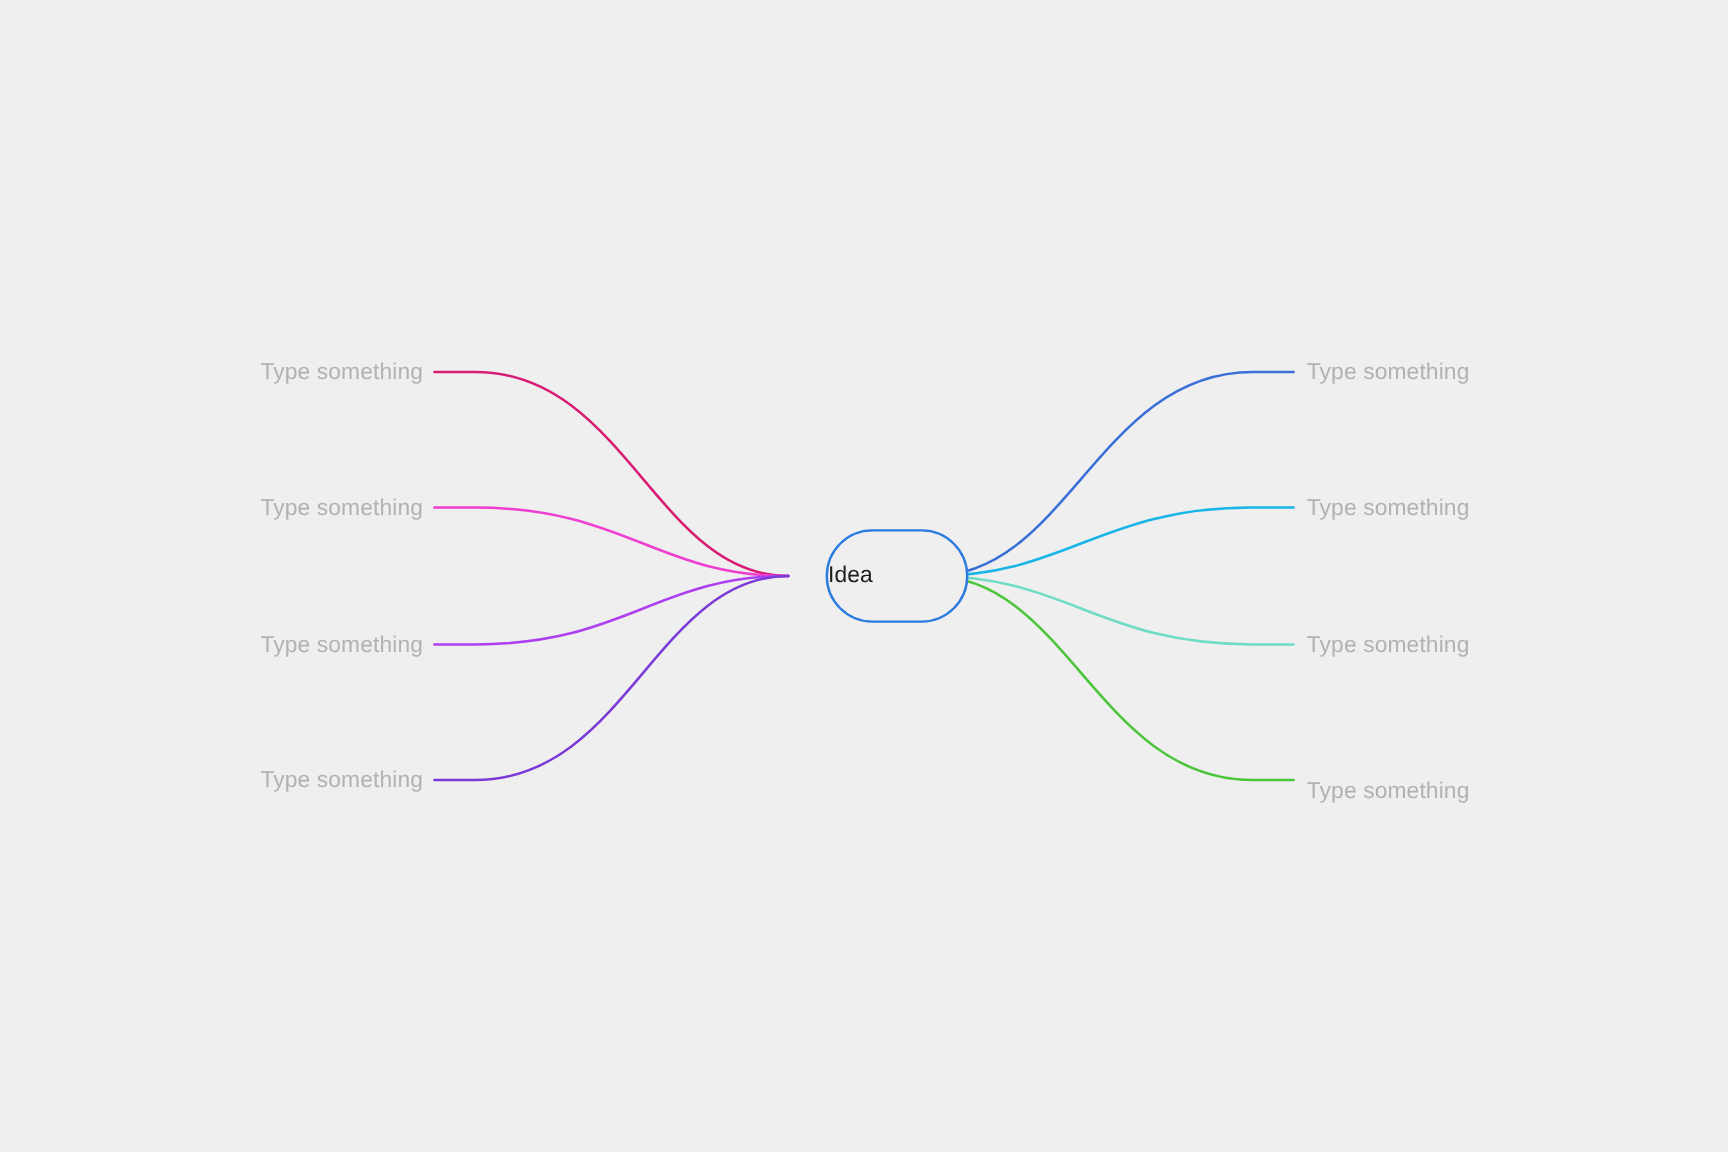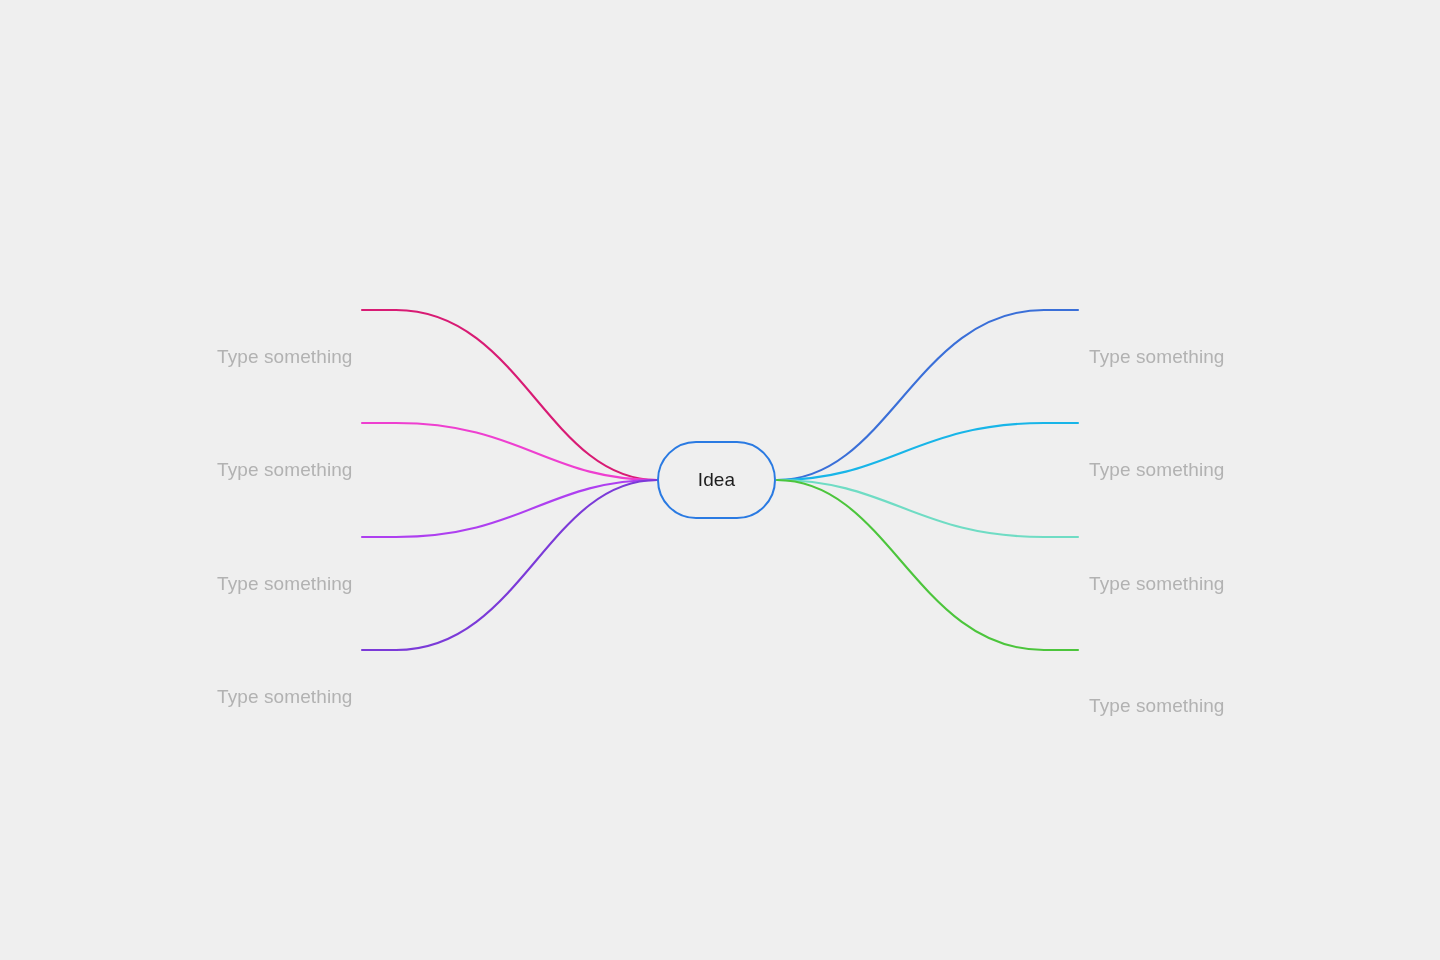--- a/index.html
+++ b/index.html
@@ -29,48 +29,47 @@
     height: 960px;
     pointer-events: none;
   }
   .branch-path {
     fill: none;
     stroke-linecap: round;
     stroke-width: 2.1;
   }
   .node-root {
     position: absolute;
-    left: 657px;
+    left: 688px;
     top: 441px;
     width: 119px;
     height: 78px;
     box-sizing: border-box;
     border: 2px solid #2a7ae2;
     border-radius: 39px;
     background: #efefef;
     display: flex;
     align-items: center;
-    justify-content: center;
+    justify-content: flex-start;
     z-index: 5;
   }
   .node-root-label {
     font-size: 19px;
     color: #1d1d1d;
     letter-spacing: 0.1px;
     white-space: nowrap;
   }
   .leaf-label {
     position: absolute;
     font-size: 19px;
     color: #b2b2b2;
     white-space: nowrap;
     letter-spacing: 0.1px;
     z-index: 4;
     line-height: 1;
-    margin-top: 46px;
   }
   .leaf-label.left {
     text-align: left;
   }
   .leaf-label.right {
     text-align: left;
   }
 </style>
 </head>
 <body>

